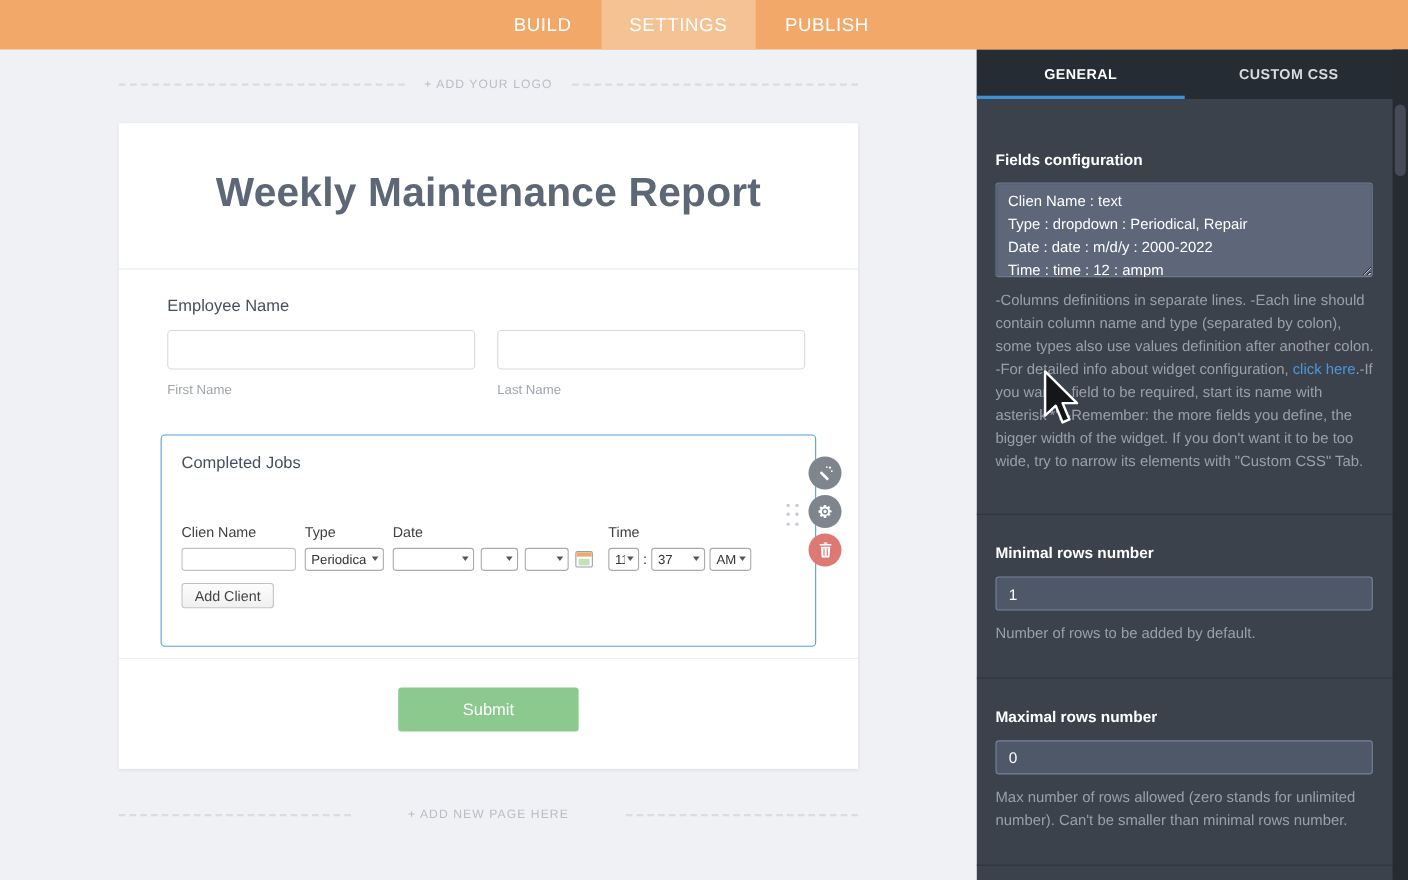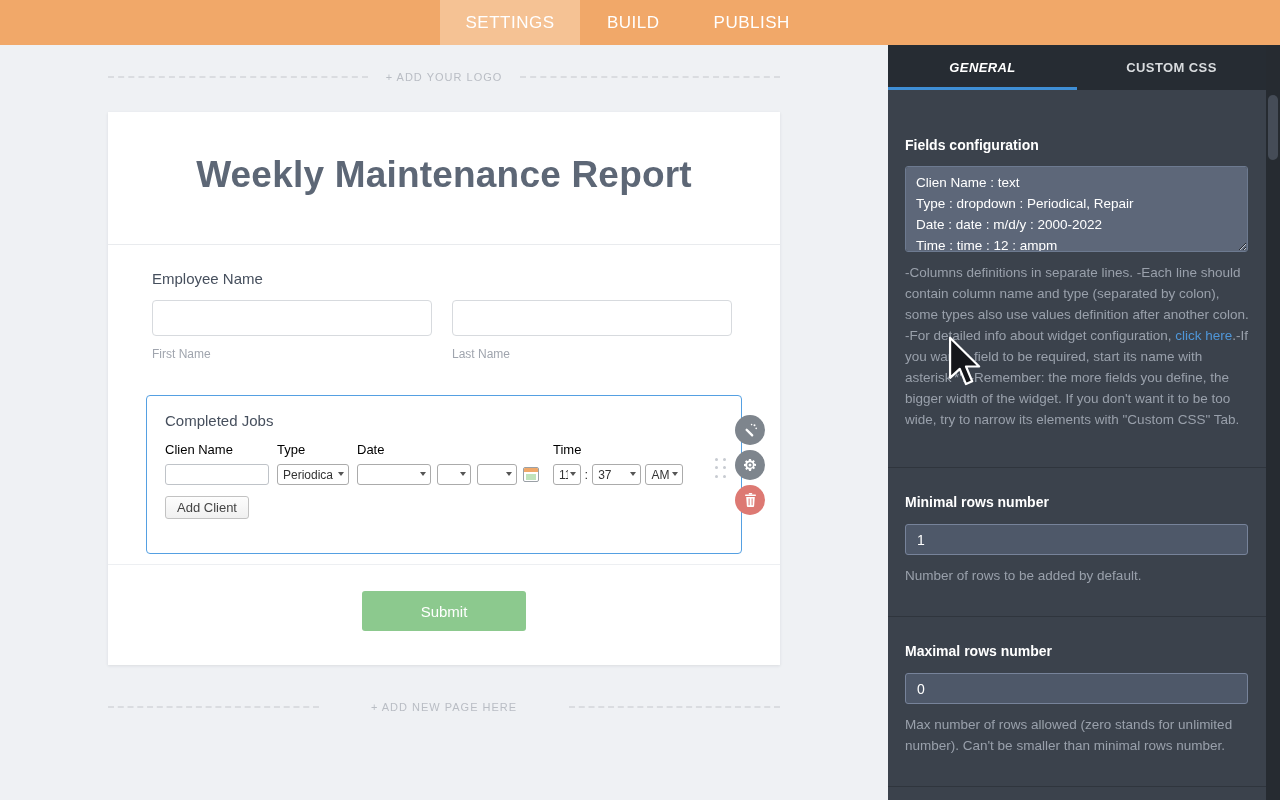--- a/index.html
+++ b/index.html
@@ -29,21 +29,21 @@
   .emp-label { font-size:15px; color:#464f5d; }
   .emp-inputs { display:flex; gap:20px; margin-top:13px; }
   .emp-input { width:280px; height:36px; border:1px solid #d7dade; border-radius:4px; background:#fff; outline:none; padding:0 10px; font-size:14px; color:#444; }
   .emp-hints { display:flex; gap:20px; margin-top:11px; }
   .emp-hint { width:280px; font-size:12px; color:#a0a5ae; }
 
   .widget { position:relative; width:596px; margin:0 0 0 38px; border:1px solid #55a0e2; border-radius:4px; background:#fff; padding:16px 18px 34px; }
   .widget-label { font-size:15px; color:#464f5d; }
   .grid-row { display:flex; margin-top:13px; }
   .col { display:flex; flex-direction:column; }
-  .col-label { font-size:13px; color:#000000; margin-bottom:7px; white-space:nowrap; }
+  .col-label { font-size:13px; color:#404040; margin-bottom:7px; white-space:nowrap;margin-top:34px; }
   .controls { display:flex; align-items:center; gap:6px; }
   .cell-input { width:104px; height:21px; border:1px solid #bfc3c8; border-radius:3px; padding:0 5px; font-size:12px; outline:none; }
   .sel { position:relative; display:inline-block; }
   .sel select { appearance:none; -webkit-appearance:none; height:21px; font-size:12px; color:#333; background:#fff; border:1px solid #ababab; border-radius:3px; padding:0 15px 0 5px; outline:none; width:100%; font-family:"Liberation Sans",sans-serif; }
   .sel::after { content:""; position:absolute; right:5px; top:8px; border-left:3.5px solid transparent; border-right:3.5px solid transparent; border-top:4px solid #555; pointer-events:none; }
   .time-colon { font-size:13px; color:#333; }
   .add-client-btn { margin-top:11px; align-self:flex-start; font-size:13px; color:#444; background:linear-gradient(#fdfdfd,#f0f0f0); border:1px solid #c2c2c2; border-radius:3px; padding:3px 11px; cursor:pointer; font-family:"Liberation Sans",sans-serif; }
 
   .submit-block { border-top:1px solid #edeff2; margin-top:10px; padding:26px 0 34px; text-align:center; }
   .submit-btn { width:164px; height:40px; background:#8cc98e; color:#ffffff; font-size:15px; border:none; border-radius:3px; cursor:pointer; font-family:"Liberation Sans",sans-serif; }
@@ -53,21 +53,21 @@
   .act-btn { width:30px; height:30px; border-radius:50%; border:none; display:flex; align-items:center; justify-content:center; cursor:pointer; color:#fff; }
   .act-gray { background:#7e858d; }
   .act-red { background:#dd7973; }
   .drag-dots { position:absolute; left:712px; top:455px; width:16px; height:26px; display:grid; grid-template-columns:repeat(2,1fr); grid-template-rows:repeat(3,1fr); z-index:6; cursor:grab; }
   .drag-dots i { width:3px; height:3px; border-radius:50%; background:#c7cbd1; margin:auto; }
 
   
   .panel { position:absolute; left:888px; top:45px; width:392px; height:755px; background:#3b424c; }
   .panel-tabs { position:relative; display:flex; height:45px; background:#262c33; }
   .panel-tab { width:189px; display:flex; align-items:center; justify-content:center; font-size:13px; font-weight:700; letter-spacing:.4px; color:#d9dcdf; cursor:pointer; }
-  .panel-tab.active { color:#ffffff;font-style:italic; }
+  .panel-tab.active { color:#ffffff; }
   .panel-underline { position:absolute; left:0; bottom:0; width:189px; height:3px; background:#3f8fd6; }
   .panel-body { width:378px; }
   .p-section { padding:26px 17px 30px; border-bottom:1px solid #2f353d; }
   .p-heading { font-size:14px; font-weight:700; color:#ffffff; }
   .p-textarea { display:block; width:343px; height:86px; margin-top:13px; background:#5d6779; border:1px solid #6d7a90; border-radius:3px; color:#ffffff; font-size:13.5px; line-height:21px; font-family:"Liberation Sans",sans-serif; padding:5px 10px; outline:none; resize:both; overflow-y:scroll; }
   .p-textarea::-webkit-scrollbar { width:12px; }
   .p-textarea::-webkit-scrollbar-track { background:#525c6e; }
   .p-textarea::-webkit-scrollbar-thumb { background:#3a4250; }
   .p-help { margin-top:10px; font-size:13.5px; line-height:21px; color:#99a0ab; }
   .p-link { color:#4f96d8; cursor:pointer; }
@@ -87,22 +87,22 @@
   .cal-icon .cal-dots { position:absolute; top:6px; left:2px; width:10px; height:6px; background:
      linear-gradient(#b9e0b4,#b9e0b4); opacity:.9; }
 </style>
 </head>
 <body>
 
 <div id="app">
 
   <div class="topbar">
     <div class="topbar-tabs">
+      <div class="top-tab">BUILD</div>
       <div class="top-tab active">SETTINGS</div>
-      <div class="top-tab">BUILD</div>
       <div class="top-tab">PUBLISH</div>
     </div>
   </div>
 
   <div class="canvas">
 
     <div class="dash-row logo-row">
       <div class="dash"></div>
       <span class="dash-label">+ ADD YOUR LOGO</span>
       <div class="dash"></div>

